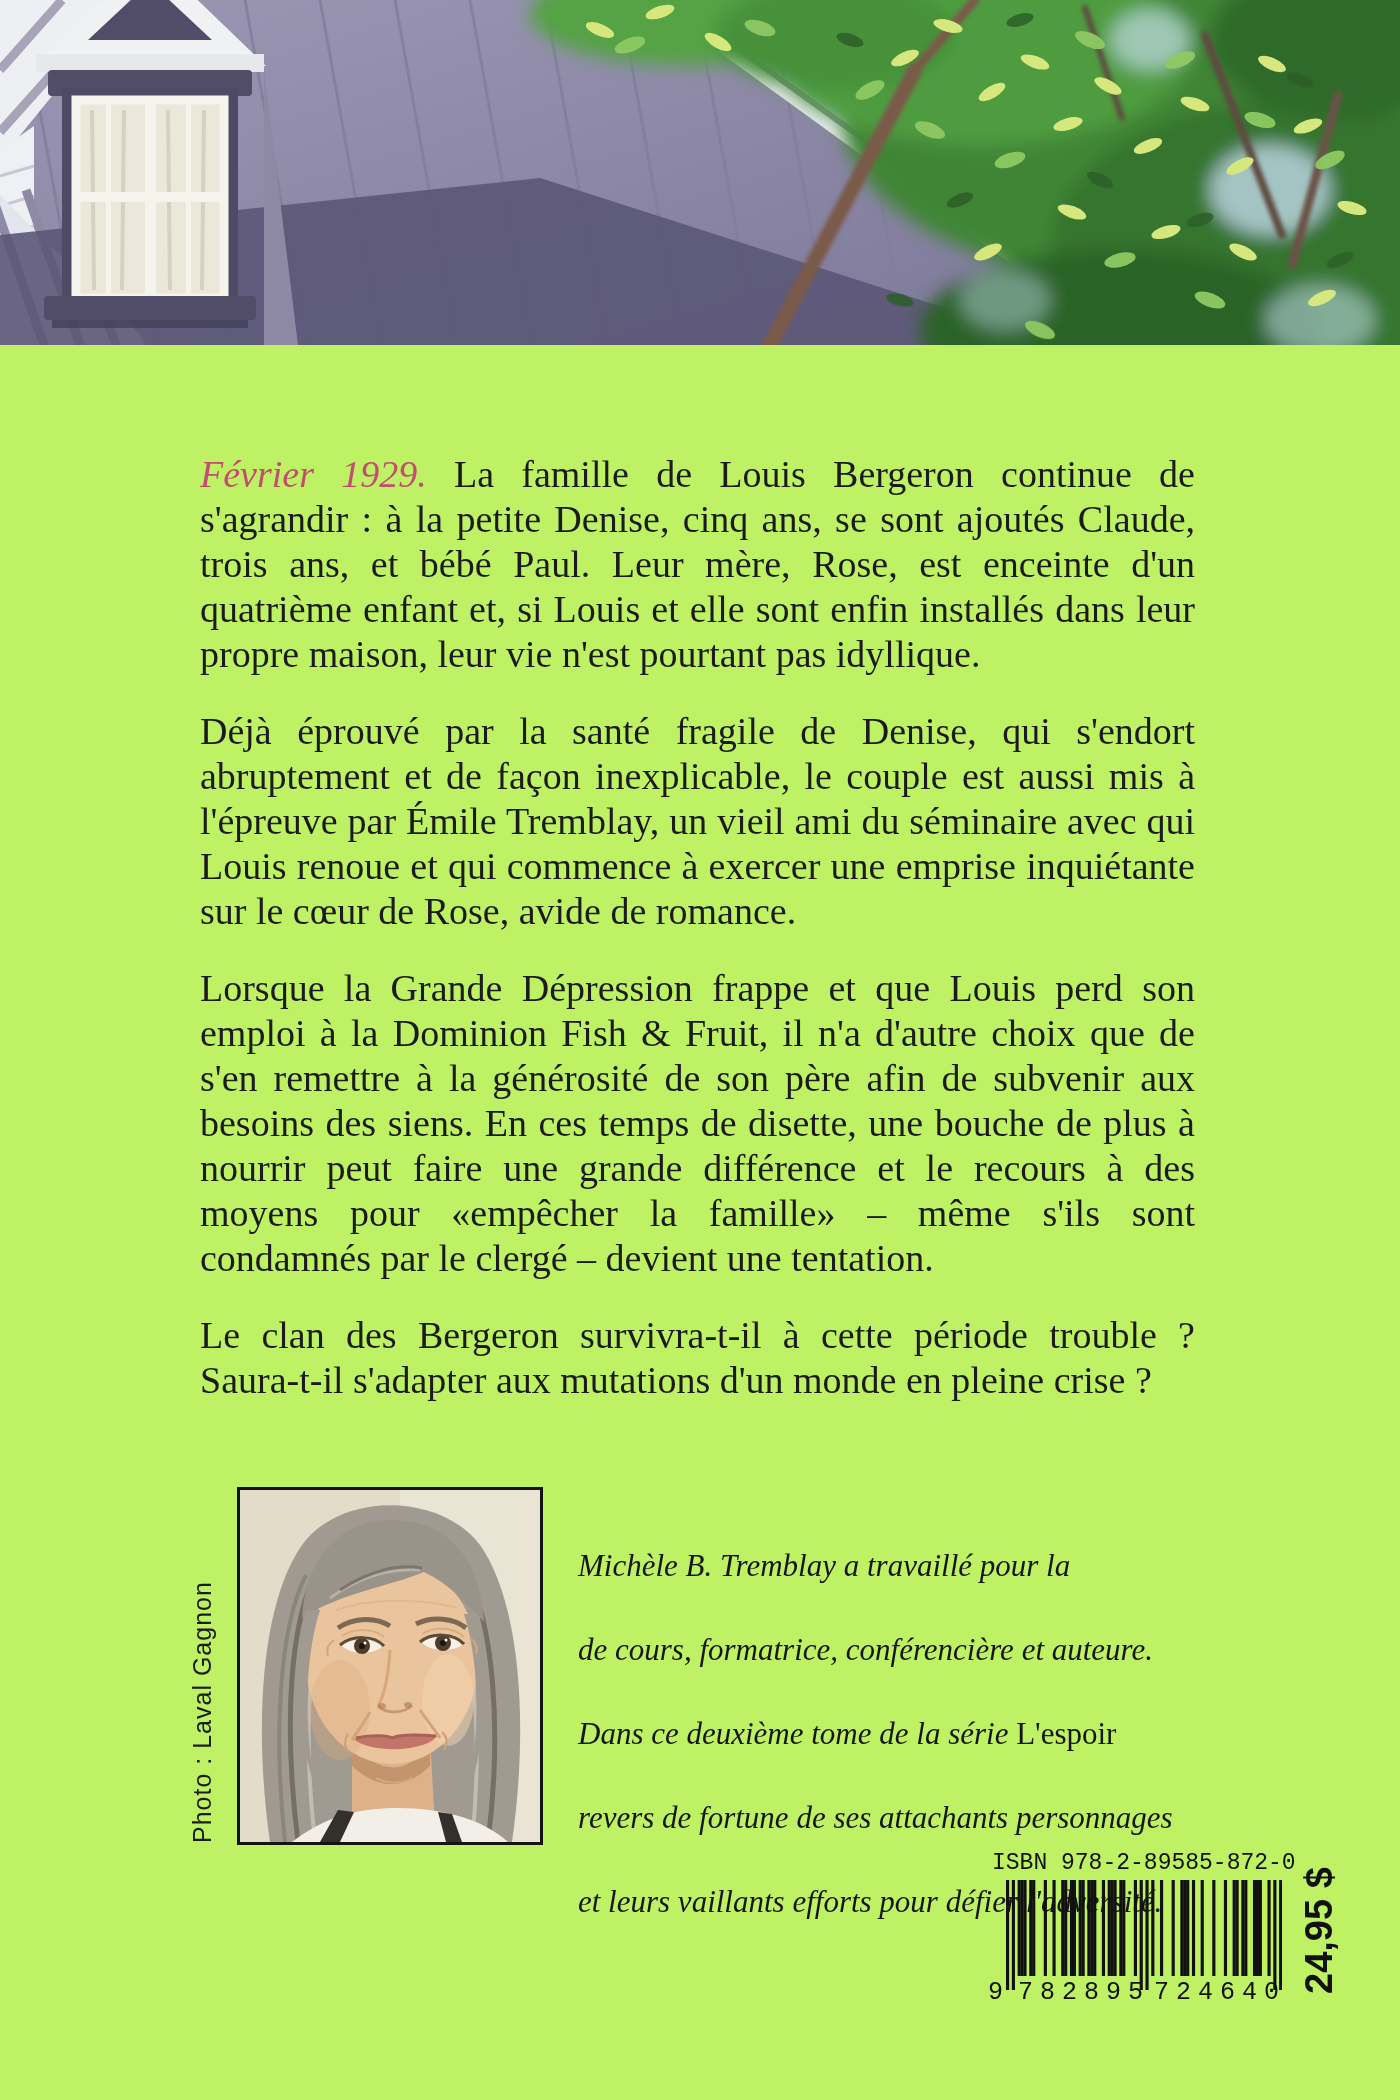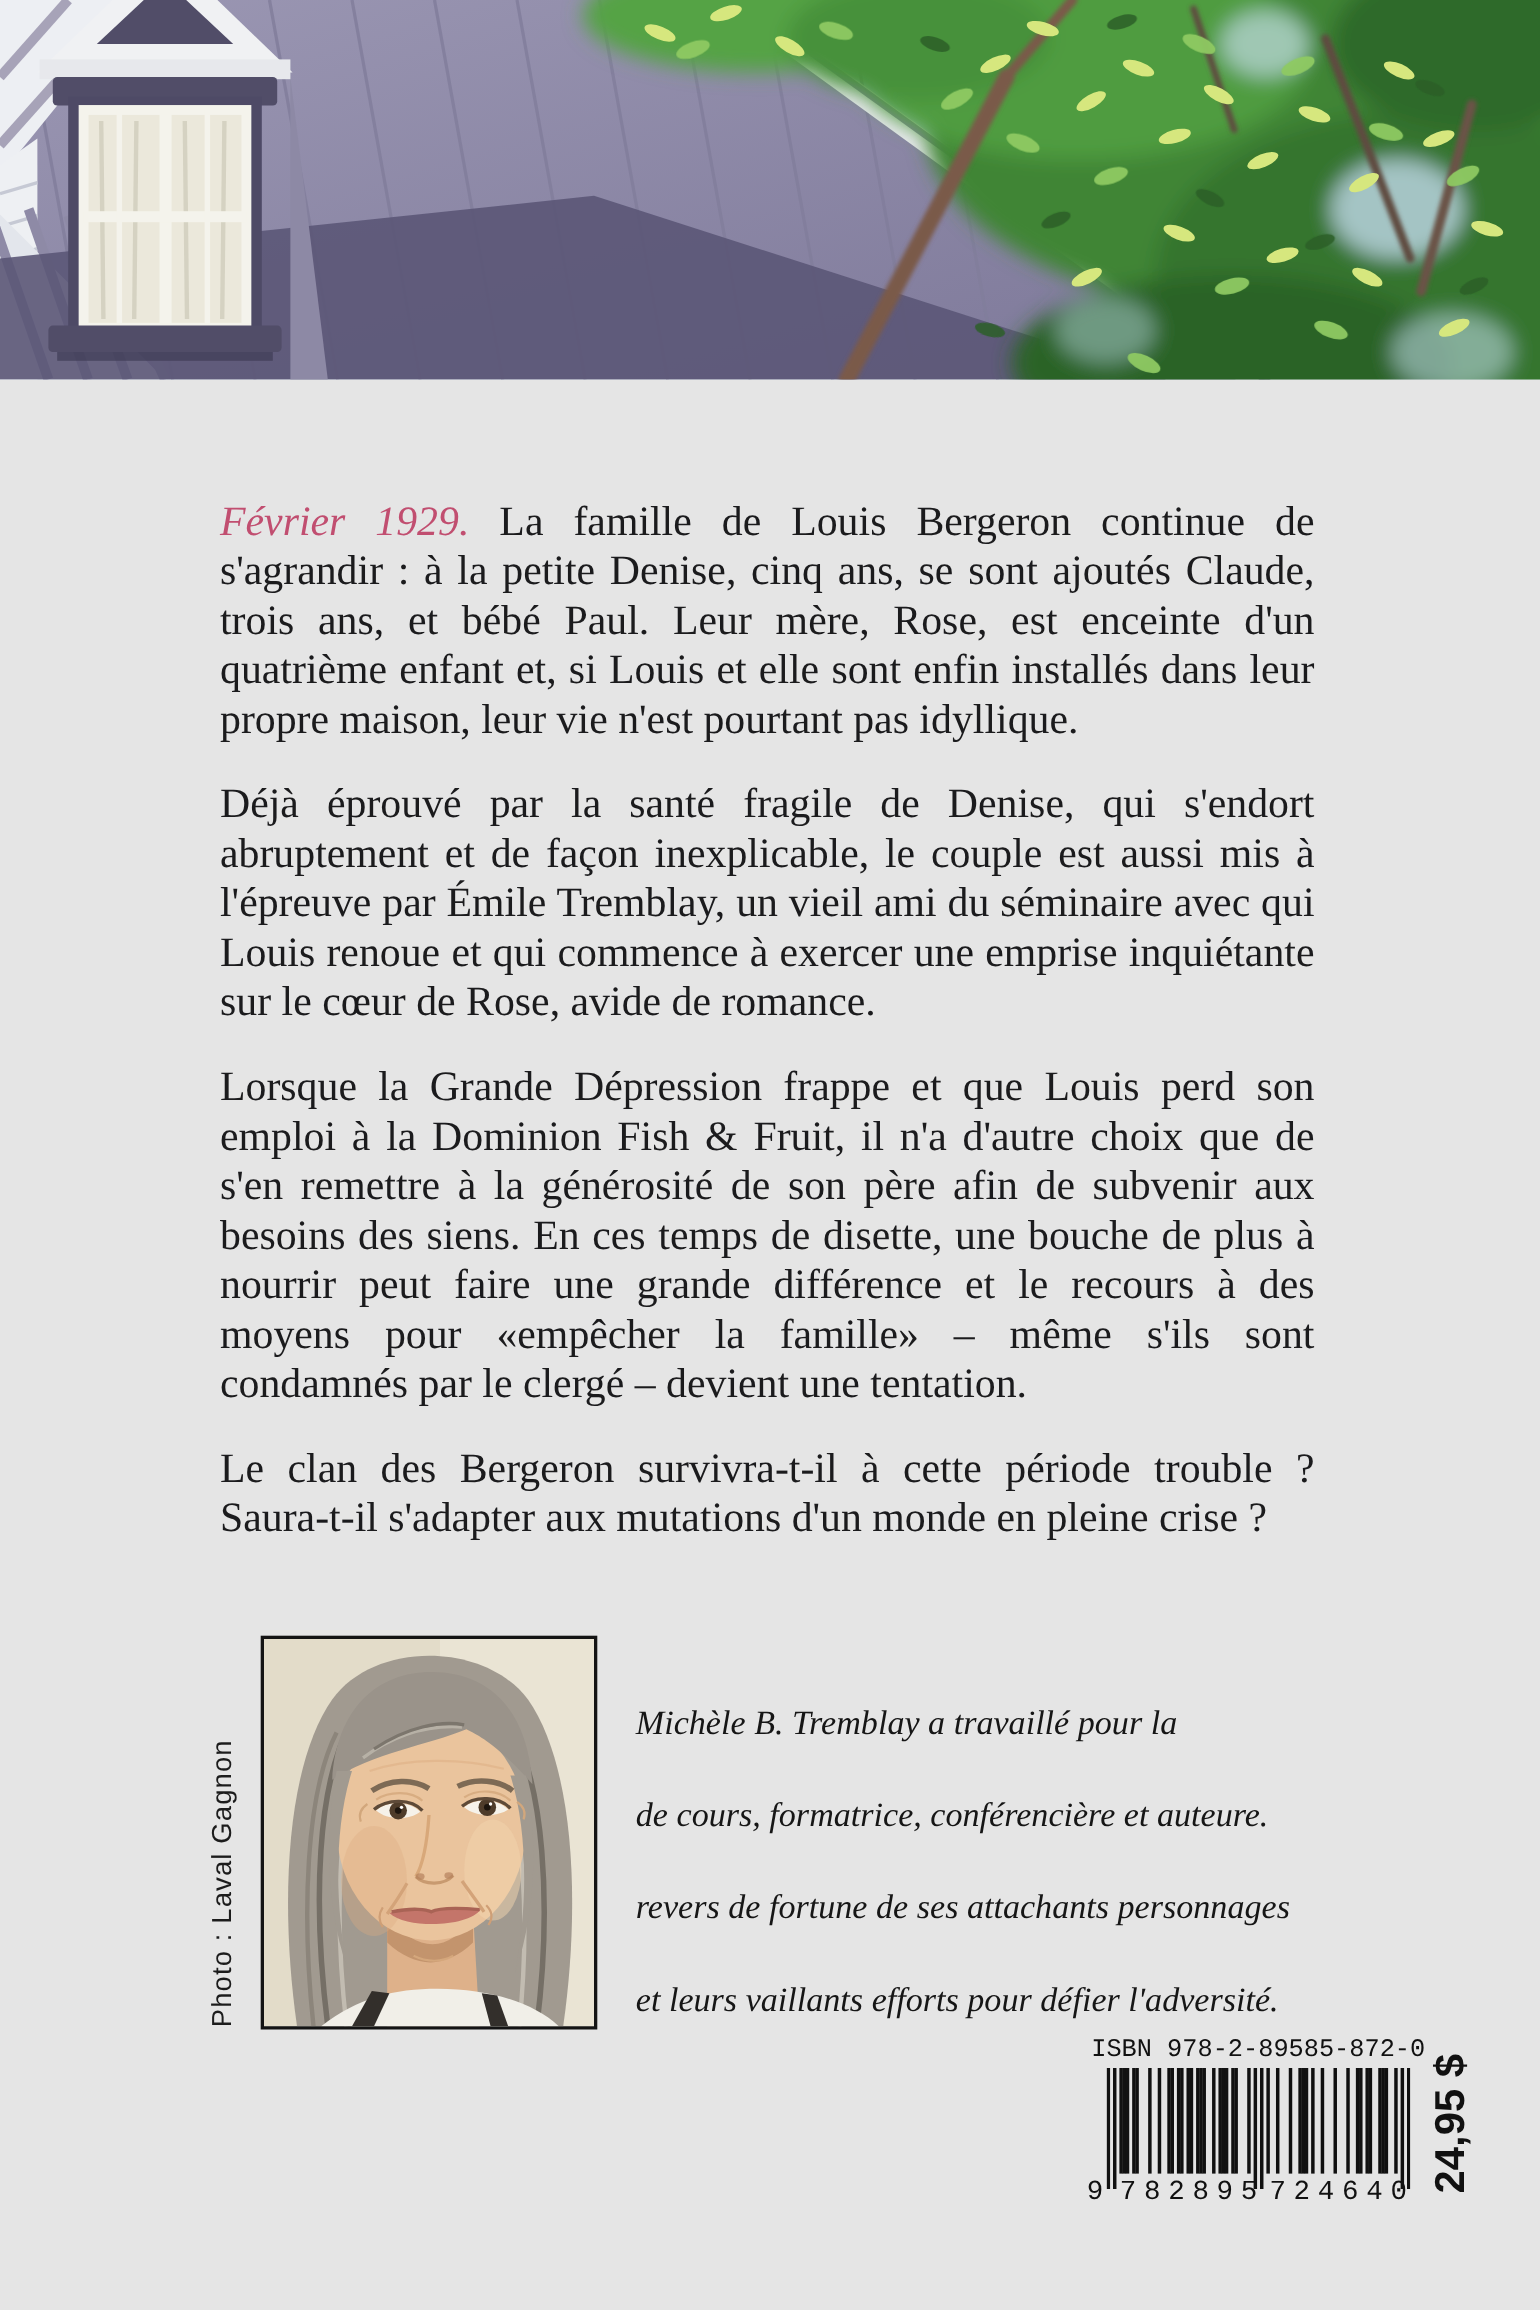--- a/index.html
+++ b/index.html
@@ -1,16 +1,16 @@
 <!DOCTYPE html>
 <html><head>
 <meta charset="utf-8">
 <style>
   html,body{margin:0;padding:0;background:#ffffff;}
-  .cover{position:relative;width:1400px;height:2100px;background:#e5e5e5;overflow:hidden;
+  .cover{position:relative;width:1400px;height:2100px;background:#bef264;overflow:hidden;
          font-family:"Liberation Serif",serif;color:#1b1b1d;}
 
   
   .illustration{position:absolute;left:0;top:0;width:1400px;height:345px;display:block;}
 
   
   .synopsis{position:absolute;left:200px;top:452px;width:995px;
             font-size:38px;line-height:45px;text-align:justify;color:#1b1b1d;}
   .synopsis p{margin:0 0 32px 0;}
   .date-lead{font-style:italic;color:#c14e70;}
@@ -267,20 +267,21 @@
       <path d="M116,248 C136,244 148,246 152,248 C158,245 172,244 196,246" stroke="#a96355" stroke-width="3" fill="none"></path>
       <path d="M108,244 C104,250 104,256 108,262" stroke="#cf9f76" stroke-width="2" fill="none"></path>
       <path d="M202,242 C208,248 208,254 204,260" stroke="#cf9f76" stroke-width="2" fill="none"></path>
       <path d="M136,288 C148,294 162,294 172,288" stroke="#d8ab80" stroke-width="2" opacity="0.8" fill="none"></path>
     </svg>
   </div>
 
   <div class="bio">
     <div class="bio-line"><span>Michèle B. Tremblay a travaillé pour la</span></div>
     <div class="bio-line"><span>de cours, formatrice, conférencière et auteure.</span></div>
+    <div class="bio-line"><span>Dans ce deuxième tome de la série </span><span class="roman">L'espoir</span></div>
     <div class="bio-line"><span>revers de fortune de ses attachants personnages</span></div>
     <div class="bio-line"><span>et leurs vaillants efforts pour défier l'adversité.</span></div>
   </div>
 
   <div class="barcode-block">
     <div class="isbn">ISBN 978-2-89585-872-0</div>
     <svg id="ean-svg" width="276" height="112" viewBox="0 0 276 112" fill="#111">
         <rect x="0.00" y="0" width="3.16" height="110"></rect>
         <rect x="5.81" y="0" width="3.16" height="110"></rect>
         <rect x="11.62" y="0" width="3.16" height="96"></rect>

